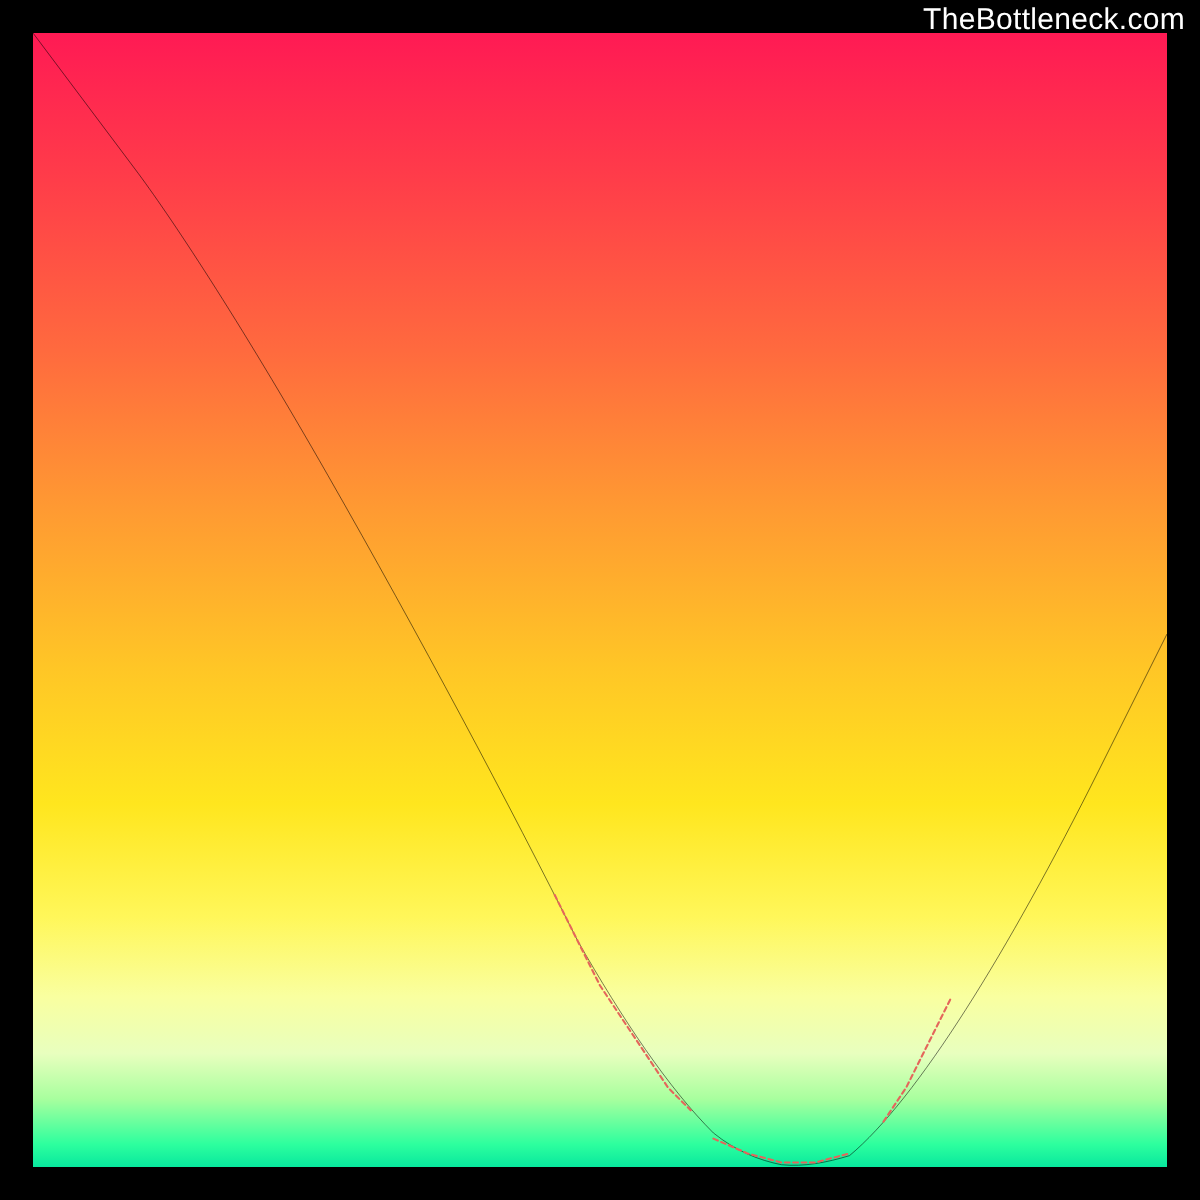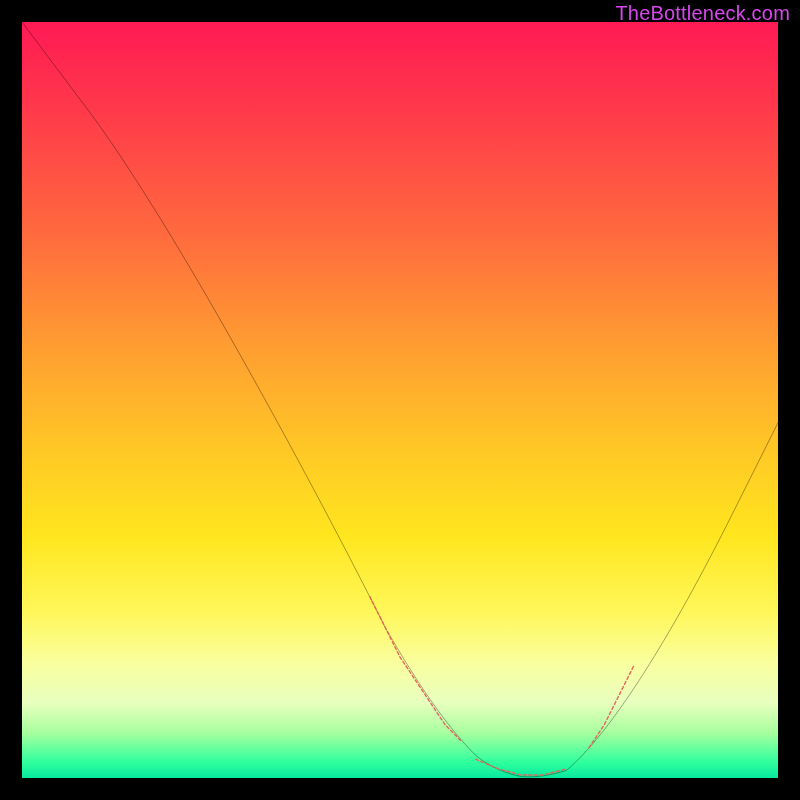--- a/index.html
+++ b/index.html
@@ -47,21 +47,21 @@
     left: 0;
     top: 0;
     width: 756px;
     height: 756px;
     overflow: visible;
   }
   .watermark {
     position: absolute;
     top: 2px;
     right: 10px;
-    color: #d946ef;
+    color: #ffffff;
     font-size: 20px;
     letter-spacing: 0.2px;
     user-select: none;
   }
 </style>
 </head>
 <body>
 
 <div class="frame">
 

